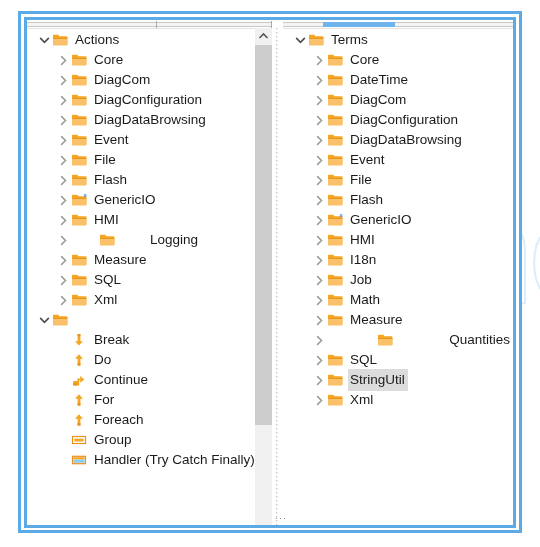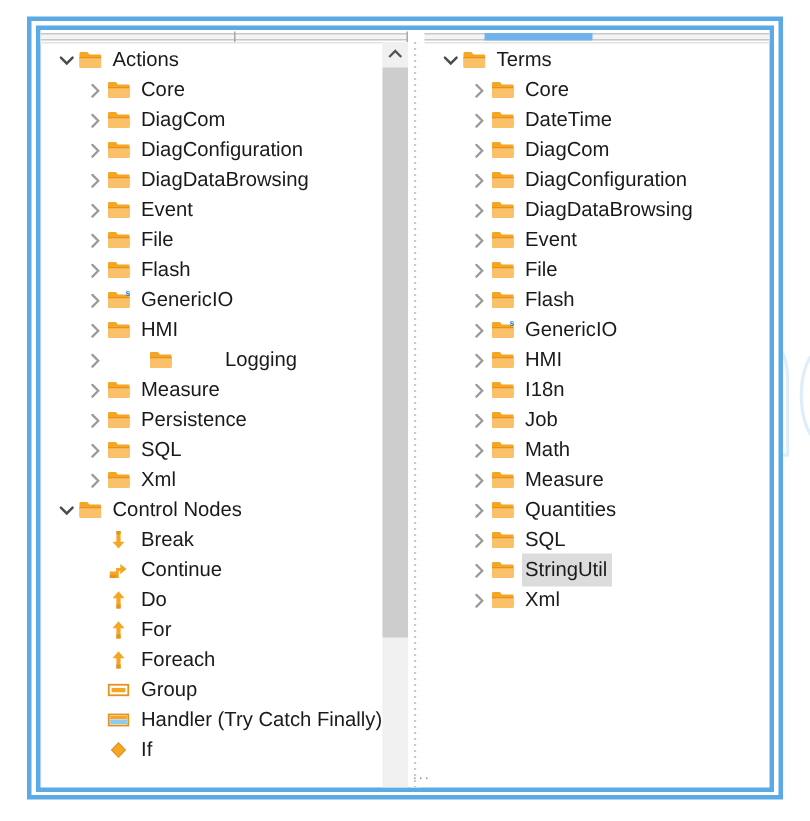--- a/index.html
+++ b/index.html
@@ -421,35 +421,20 @@
                 <path d="M3.6 1.6 L7.5 5.5 L3.6 9.4" fill="none" stroke="#9a9a9a" stroke-width="1.5" stroke-linecap="round"></path>
               </svg>
             </span>
             <span class="ic">
               <svg width="18" height="16" viewBox="0 0 18 16">
                 <path d="M1 3.5 A0.8 0.8 0 0 1 1.8 2.7 H6.2 L7.6 4.3 H14.6 A0.8 0.8 0 0 1 15.4 5.1 V12.4 A0.8 0.8 0 0 1 14.6 13.2 H1.8 A0.8 0.8 0 0 1 1 12.4 Z" fill="#f5a623"></path>
                 <path d="M1 6.2 H15.4 V12.4 A0.8 0.8 0 0 1 14.6 13.2 H1.8 A0.8 0.8 0 0 1 1 12.4 Z" fill="#fbc16a"></path>
                 <path d="M1 6.0 H15.4 V6.9 H1 Z" fill="#e8921d"></path>
               </svg>
             </span>
-            <span class="label">Persistence</span>
-          </div>
-          <div class="node" style="margin-left: 28px;">
-            <span class="chev">
-              <svg width="11" height="11" viewBox="0 0 11 11">
-                <path d="M3.6 1.6 L7.5 5.5 L3.6 9.4" fill="none" stroke="#9a9a9a" stroke-width="1.5" stroke-linecap="round"></path>
-              </svg>
-            </span>
-            <span class="ic">
-              <svg width="18" height="16" viewBox="0 0 18 16">
-                <path d="M1 3.5 A0.8 0.8 0 0 1 1.8 2.7 H6.2 L7.6 4.3 H14.6 A0.8 0.8 0 0 1 15.4 5.1 V12.4 A0.8 0.8 0 0 1 14.6 13.2 H1.8 A0.8 0.8 0 0 1 1 12.4 Z" fill="#f5a623"></path>
-                <path d="M1 6.2 H15.4 V12.4 A0.8 0.8 0 0 1 14.6 13.2 H1.8 A0.8 0.8 0 0 1 1 12.4 Z" fill="#fbc16a"></path>
-                <path d="M1 6.0 H15.4 V6.9 H1 Z" fill="#e8921d"></path>
-              </svg>
-            </span>
             <span class="label">SQL</span>
           </div>
           <div class="node" style="margin-left: 28px;">
             <span class="chev">
               <svg width="11" height="11" viewBox="0 0 11 11">
                 <path d="M3.6 1.6 L7.5 5.5 L3.6 9.4" fill="none" stroke="#9a9a9a" stroke-width="1.5" stroke-linecap="round"></path>
               </svg>
             </span>
             <span class="ic">
               <svg width="18" height="16" viewBox="0 0 18 16">
@@ -466,51 +451,50 @@
                 <path d="M1.6 3.4 L5.5 7.3 L9.4 3.4" fill="none" stroke="#4a4a4a" stroke-width="1.6" stroke-linecap="round"></path>
               </svg>
             </span>
             <span class="ic">
               <svg width="18" height="16" viewBox="0 0 18 16">
                 <path d="M1 3.5 A0.8 0.8 0 0 1 1.8 2.7 H6.2 L7.6 4.3 H14.6 A0.8 0.8 0 0 1 15.4 5.1 V12.4 A0.8 0.8 0 0 1 14.6 13.2 H1.8 A0.8 0.8 0 0 1 1 12.4 Z" fill="#f5a623"></path>
                 <path d="M1 6.2 H15.4 V12.4 A0.8 0.8 0 0 1 14.6 13.2 H1.8 A0.8 0.8 0 0 1 1 12.4 Z" fill="#fbc16a"></path>
                 <path d="M1 6.0 H15.4 V6.9 H1 Z" fill="#e8921d"></path>
               </svg>
             </span>
-            <span class="label">Control Nodes</span>
           </div>
           <div class="node" style="margin-left: 28px;">
             <span class="chev none"></span>
             <span class="ic">
               <svg width="18" height="16" viewBox="0 0 18 16">
                 <path d="M6.6 2 H9.4 V9.2 H12 L8 13.6 L4 9.2 H6.6 Z" fill="#f5a623"></path>
                 <path d="M6.6 2 H9.4 V4.2 H6.6 Z" fill="#e8921d"></path>
               </svg>
             </span>
             <span class="label">Break</span>
           </div>
           <div class="node" style="margin-left: 28px;">
             <span class="chev none"></span>
             <span class="ic">
               <svg width="18" height="16" viewBox="0 0 18 16">
+                <path d="M8 2.2 L12 6.8 H9.4 V13.6 H6.6 V6.8 H4 Z" fill="#f5a623"></path>
+                <path d="M6.6 11 H9.4 V13.6 H6.6 Z" fill="#e8921d"></path>
+              </svg>
+            </span>
+            <span class="label">Do</span>
+          </div>
+          <div class="node" style="margin-left: 28px;">
+            <span class="chev none"></span>
+            <span class="ic">
+              <svg width="18" height="16" viewBox="0 0 18 16">
                 <path d="M2.2 13.4 V9 H6.4 V6.6 H9.2 L9.2 4 L13.4 7.4 L9.2 10.8 V8.6 H8.2 V13.4 Z" fill="#f5a623"></path>
                 <path d="M2.2 11.2 H6.4 V13.4 H2.2 Z" fill="#e8921d"></path>
               </svg>
             </span>
             <span class="label">Continue</span>
-          </div>
-          <div class="node" style="margin-left: 28px;">
-            <span class="chev none"></span>
-            <span class="ic">
-              <svg width="18" height="16" viewBox="0 0 18 16">
-                <path d="M8 2.2 L12 6.8 H9.4 V13.6 H6.6 V6.8 H4 Z" fill="#f5a623"></path>
-                <path d="M6.6 11 H9.4 V13.6 H6.6 Z" fill="#e8921d"></path>
-              </svg>
-            </span>
-            <span class="label">Do</span>
           </div>
           <div class="node" style="margin-left: 28px;">
             <span class="chev none"></span>
             <span class="ic">
               <svg width="18" height="16" viewBox="0 0 18 16">
                 <path d="M8 2.2 L12 6.8 H9.4 V13.6 H6.6 V6.8 H4 Z" fill="#f5a623"></path>
                 <path d="M6.6 11 H9.4 V13.6 H6.6 Z" fill="#e8921d"></path>
               </svg>
             </span>
             <span class="label">For</span>
@@ -538,29 +522,20 @@
           <div class="node" style="margin-left: 28px;">
             <span class="chev none"></span>
             <span class="ic">
               <svg width="18" height="16" viewBox="0 0 18 16">
                 <rect x="1.5" y="4.3" width="13" height="7.4" fill="#ffffff" stroke="#e8921d" stroke-width="1.2"></rect>
                 <rect x="2.4" y="5.2" width="11.2" height="2.2" fill="#f5a623"></rect>
                 <rect x="2.4" y="7.6" width="11.2" height="3.2" fill="#8ecbf0"></rect>
               </svg>
             </span>
             <span class="label">Handler (Try Catch Finally)</span>
-          </div>
-          <div class="node" style="margin-left: 28px;">
-            <span class="chev none"></span>
-            <span class="ic">
-              <svg width="18" height="16" viewBox="0 0 18 16">
-                <path d="M8 3.2 L12.6 8 L8 12.8 L3.4 8 Z" fill="#f5a623" stroke="#e8921d" stroke-width="0.8"></path>
-              </svg>
-            </span>
-            <span class="label">If</span>
           </div>
         </div>
 
       <div class="vscroll">
         <div class="vs-btn">
           <svg width="17" height="17" viewBox="0 0 17 17">
             <path d="M4.5 10 L8.5 6 L12.5 10" fill="none" stroke="#555" stroke-width="1.6"></path>
           </svg>
         </div>
         <div class="vs-thumb"></div>
@@ -805,21 +780,21 @@
             </span>
             <span class="ic">
               <svg width="18" height="16" viewBox="0 0 18 16">
                 <path d="M1 3.5 A0.8 0.8 0 0 1 1.8 2.7 H6.2 L7.6 4.3 H14.6 A0.8 0.8 0 0 1 15.4 5.1 V12.4 A0.8 0.8 0 0 1 14.6 13.2 H1.8 A0.8 0.8 0 0 1 1 12.4 Z" fill="#f5a623"></path>
                 <path d="M1 6.2 H15.4 V12.4 A0.8 0.8 0 0 1 14.6 13.2 H1.8 A0.8 0.8 0 0 1 1 12.4 Z" fill="#fbc16a"></path>
                 <path d="M1 6.0 H15.4 V6.9 H1 Z" fill="#e8921d"></path>
               </svg>
             </span>
             <span class="label">Measure</span>
           </div>
-          <div class="node" style="margin-left: 28px;">
+          <div class="node" style="margin-left: 28px; justify-content: space-between;">
             <span class="chev">
               <svg width="11" height="11" viewBox="0 0 11 11">
                 <path d="M3.6 1.6 L7.5 5.5 L3.6 9.4" fill="none" stroke="#9a9a9a" stroke-width="1.5" stroke-linecap="round"></path>
               </svg>
             </span>
             <span class="ic">
               <svg width="18" height="16" viewBox="0 0 18 16">
                 <path d="M1 3.5 A0.8 0.8 0 0 1 1.8 2.7 H6.2 L7.6 4.3 H14.6 A0.8 0.8 0 0 1 15.4 5.1 V12.4 A0.8 0.8 0 0 1 14.6 13.2 H1.8 A0.8 0.8 0 0 1 1 12.4 Z" fill="#f5a623"></path>
                 <path d="M1 6.2 H15.4 V12.4 A0.8 0.8 0 0 1 14.6 13.2 H1.8 A0.8 0.8 0 0 1 1 12.4 Z" fill="#fbc16a"></path>
                 <path d="M1 6.0 H15.4 V6.9 H1 Z" fill="#e8921d"></path>

